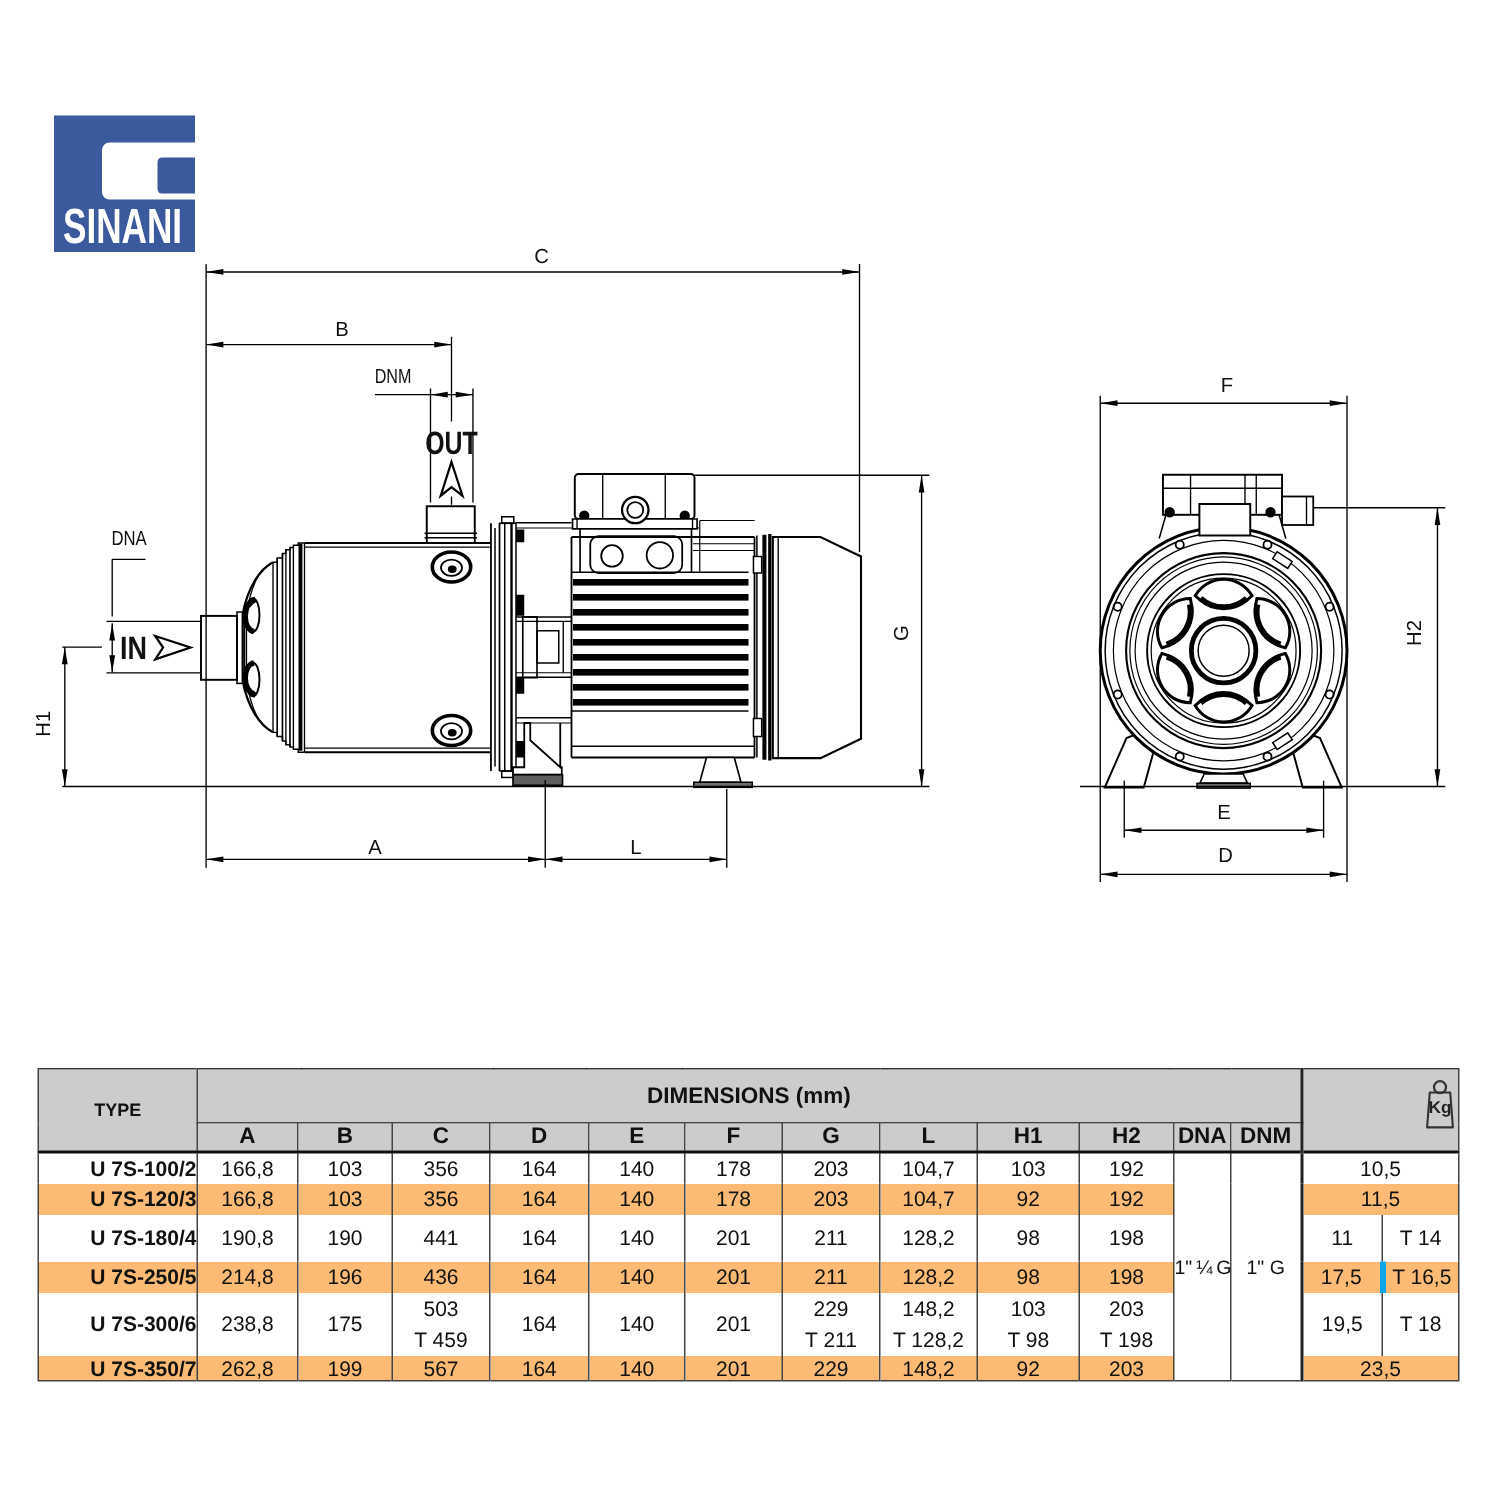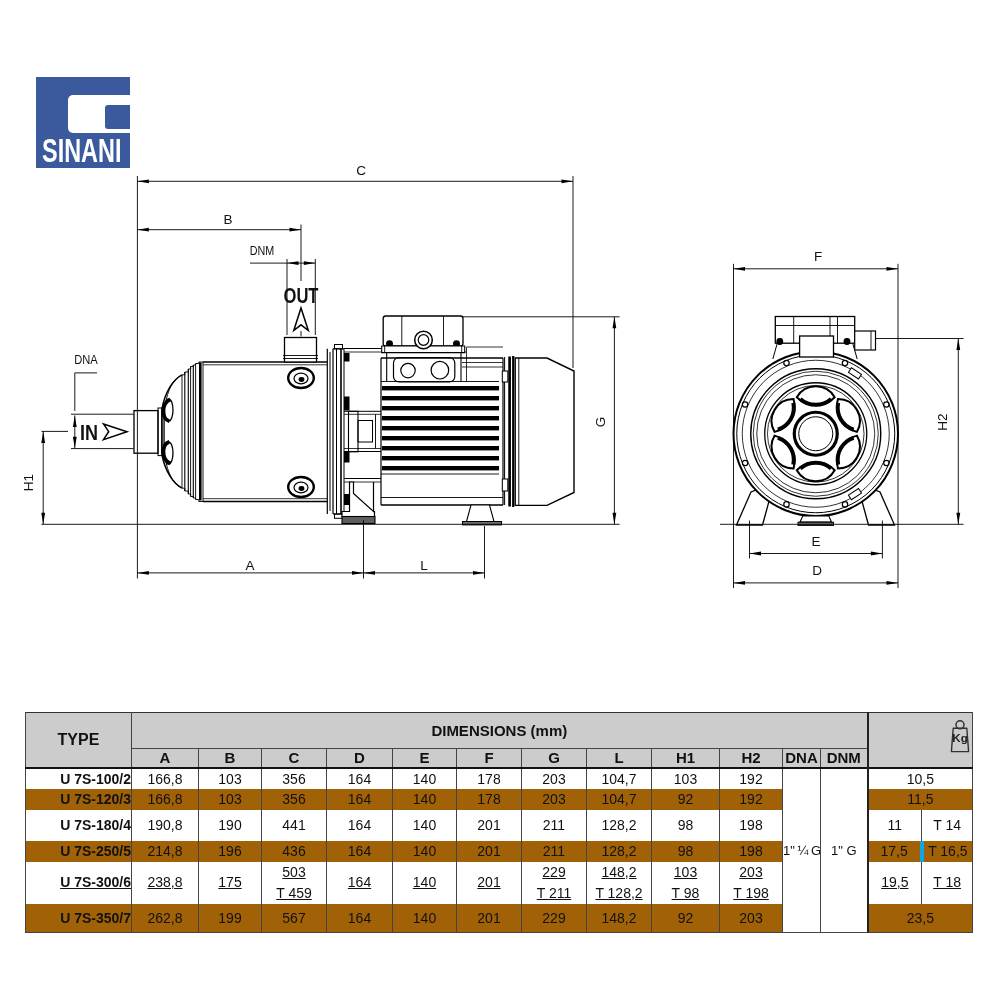--- a/index.html
+++ b/index.html
@@ -5,21 +5,21 @@
   html,body{margin:0;padding:0;}
   body{width:1000px;height:1000px;background:#fff;font-family:"Liberation Sans",sans-serif;position:relative;overflow:hidden;}
   #logo{position:absolute;left:36px;top:31px;width:94px;height:91px;background:#3b5a9e;margin-top:46px;}
   #logo .g1{position:absolute;left:32px;top:17.5px;width:62px;height:38px;background:#fff;border-radius:5px 0 0 5px;}
   #logo .g2{position:absolute;left:69px;top:27.5px;width:25px;height:24px;background:#3b5a9e;border-radius:3px 0 0 3px;}
   #logo .txt{position:absolute;left:6px;top:57px;color:#fff;font-weight:bold;font-size:33px;line-height:33px;letter-spacing:0px;transform:scaleX(0.71);transform-origin:left;white-space:nowrap;}
   #draw{position:absolute;left:0;top:0;width:1000px;height:1000px;}
   #tbl{position:absolute;left:25px;top:712px;width:947px;border-collapse:collapse;table-layout:fixed;font-size:14px;color:#111;border-top:1.5px solid #333;}
   #tbl td,#tbl th{border-left:1px solid #444;border-right:1px solid #444;padding:0;text-align:center;vertical-align:middle;overflow:hidden;}
   #tbl .hdr{background:#cccccc;font-weight:bold;}
-  #tbl .shade{background:#a16207;}
+  #tbl .shade{background:#fdba74;}
   #tbl .typ{text-align:right;padding-left:5px;font-weight:bold;}
   .thick{border-left:2px solid #222 !important;}
 </style>
 </head>
 <body>
 <div id="logo">
   <div class="g1"></div>
   <div class="g2"></div>
   <div class="txt">SINANI</div>
 </div>
@@ -328,21 +328,21 @@
 <col style="width:65px">
       <col style="width:68px">
       <col style="width:63px">
       <col style="width:38px">
 <col style="width:47px">
       <col style="width:54px">
       <col style="width:51px">
 </colgroup>
 <tbody>
       <tr style="height:36px">
-  <td class="hdr" rowspan="2" style="font-size:16px;">TYPE</td>
+  <td class="hdr" rowspan="2" style="font-size:12px;">TYPE</td>
   <td class="hdr" colspan="12" style="font-size:15px;">DIMENSIONS (mm)</td>
   <td class="hdr" rowspan="2" colspan="2" style="border-left:2px solid #222;text-align:right;">
     <svg width="24" height="40" viewBox="0 0 24 40" style="vertical-align:middle">
       <circle cx="12" cy="4.8" r="4" fill="none" stroke="#333" stroke-width="1.5"></circle>
       <path d="M5.2 8.3 L18.8 8.3 L20.6 31.6 L3.4 31.6 Z" fill="none" stroke="#333" stroke-width="1.4" stroke-linejoin="round"></path>
       <text x="12" y="22" font-size="11.5" text-anchor="middle" fill="#222" font-family="Liberation Sans">Kg</text>
     </svg>
   </td>
 </tr>
 <tr style="height:19px">
@@ -412,36 +412,36 @@
         <td class="shade">164</td>
         <td class="shade">140</td>
         <td class="shade">201</td>
         <td class="shade">211</td>
         <td class="shade">128,2</td>
         <td class="shade">98</td>
         <td class="shade">198</td>
   <td class="shade thick" style="border-right:4px solid #0ea5e9;">17,5</td>
         <td class="shade">T 16,5</td>
 </tr>
-<tr style="height:42px;line-height:21px;text-decoration:underline;">
+<tr style="height:42px;line-height:21px;">
   <td class="typ">U 7S-300/6</td>
   <td>238,8</td>
         <td>175</td>
         <td>503<br>T 459</td>
         <td>164</td>
         <td>140</td>
         <td>201</td>
         <td>229<br>T 211</td>
         <td>148,2<br>T 128,2</td>
         <td>103<br>T 98</td>
         <td>203<br>T 198</td>
   <td class="thick" style="border-right:1px solid #444;">19,5</td>
         <td>T 18</td>
 </tr>
-<tr style="height:29px;border-bottom:1px solid #444;">
+<tr style="height:16px;border-bottom:1px solid #444;">
   <td class="typ shade">U 7S-350/7</td>
   <td class="shade">262,8</td>
         <td class="shade">199</td>
         <td class="shade">567</td>
         <td class="shade">164</td>
         <td class="shade">140</td>
         <td class="shade">201</td>
         <td class="shade">229</td>
         <td class="shade">148,2</td>
         <td class="shade">92</td>

